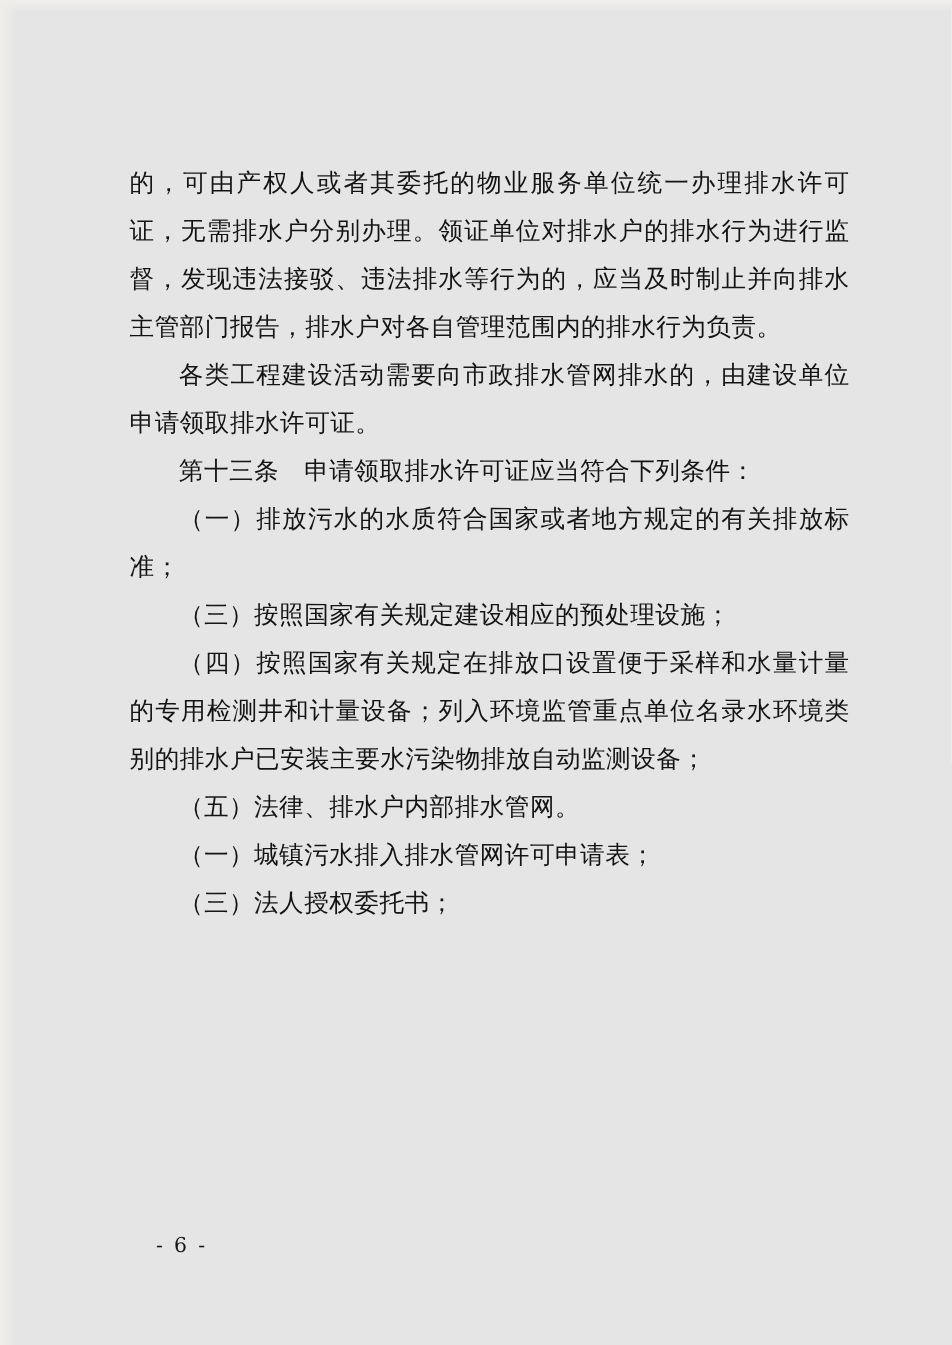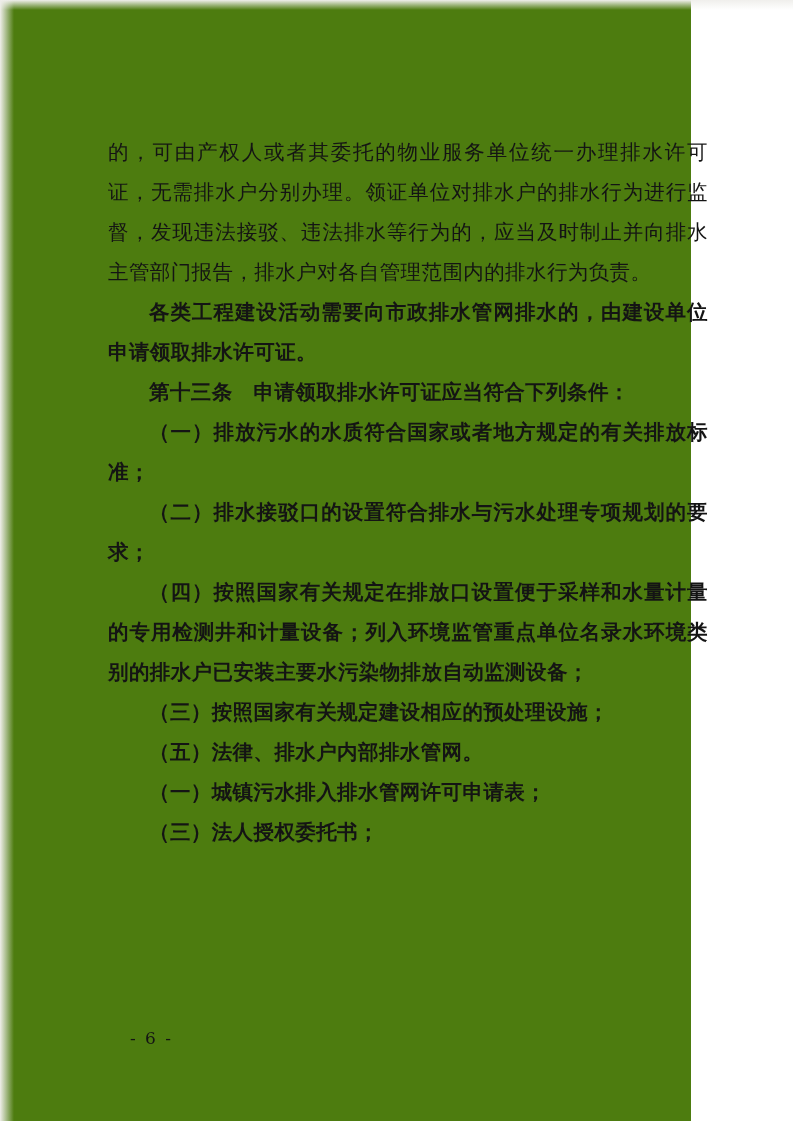--- a/index.html
+++ b/index.html
@@ -12,43 +12,42 @@
     background: #ffffff;
     font-family: "DejaVu Serif", "Liberation Serif", serif;
     color: #1b1b1b;
     position: relative;
     overflow: hidden;
   }
   .page {
     position: absolute;
     left: 0;
     top: 0;
-    width: 691px;
+    width: 793px;
     height: 1121px;
-    background: #4d7c0f;
+    background: #e5e5e5;
   }
   .content {
     position: absolute;
     left: 108px;
     top: 132px;
     width: 600px;
   }
   .para {
     font-size: 20.5px;
     line-height: 40px;
     text-align: justify;
     text-justify: inter-ideograph;
     letter-spacing: 0.4px;
     margin: 0 0 0 0;
     color: #141414;
     font-family: "DejaVu Serif", "Liberation Serif", serif;
   }
   .indent {
     text-indent: 41px;
-    font-weight: bold;
   }
   .footer {
     position: absolute;
     left: 0;
     top: 1028px;
     width: 793px;
     text-align: center;
     font-size: 17px;
     letter-spacing: 2px;
     color: #141414;
@@ -79,23 +78,22 @@
 
 <div class="page">
   <div class="edge-top"></div>
   <div class="edge-left"></div>
 
   <div class="content">
     <p class="para">的，可由产权人或者其委托的物业服务单位统一办理排水许可证，无需排水户分别办理。领证单位对排水户的排水行为进行监督，发现违法接驳、违法排水等行为的，应当及时制止并向排水主管部门报告，排水户对各自管理范围内的排水行为负责。</p>
     <p class="para indent">各类工程建设活动需要向市政排水管网排水的，由建设单位申请领取排水许可证。</p>
     <p class="para indent">第十三条　申请领取排水许可证应当符合下列条件：</p>
     <p class="para indent">（一）排放污水的水质符合国家或者地方规定的有关排放标准；</p>
-    <p class="para indent">（二）排水接驳口的设置符合排水与污水处理专项规划的要求；</p>
+    <p class="para indent">（三）按照国家有关规定建设相应的预处理设施；</p>
     <p class="para indent">（四）按照国家有关规定在排放口设置便于采样和水量计量的专用检测井和计量设备；列入环境监管重点单位名录水环境类别的排水户已安装主要水污染物排放自动监测设备；</p>
-    <p class="para indent">（三）按照国家有关规定建设相应的预处理设施；</p>
     <p class="para indent">（五）法律、排水户内部排水管网。</p>
     <p class="para indent">（一）城镇污水排入排水管网许可申请表；</p>
     <p class="para indent">（三）法人授权委托书；</p>
   </div>
 
   <div class="footer">
     <span class="footer-inner">- 6 -</span>
   </div>
 </div>
 

